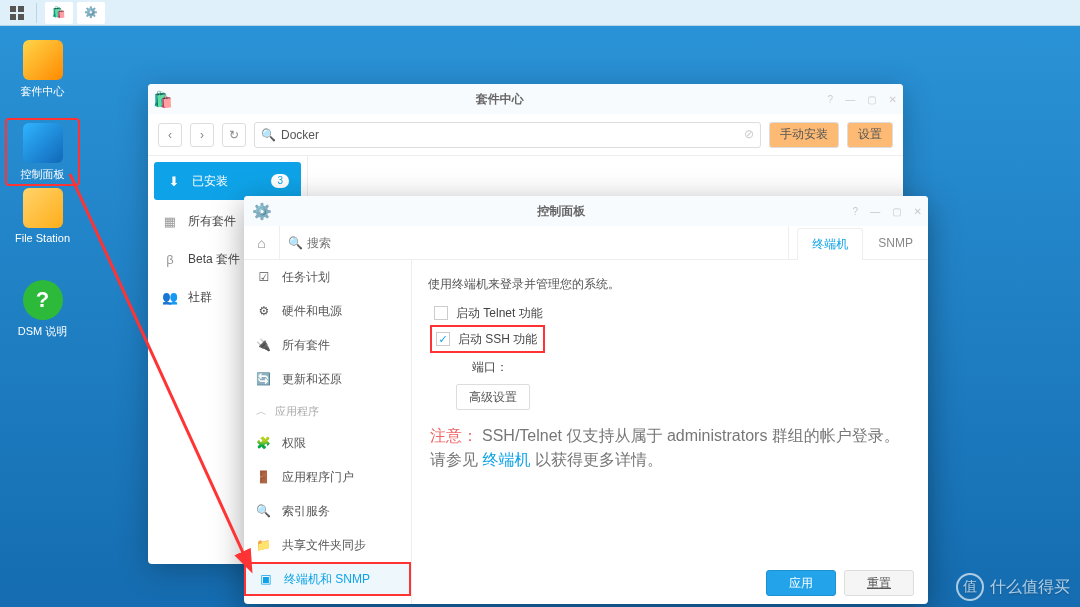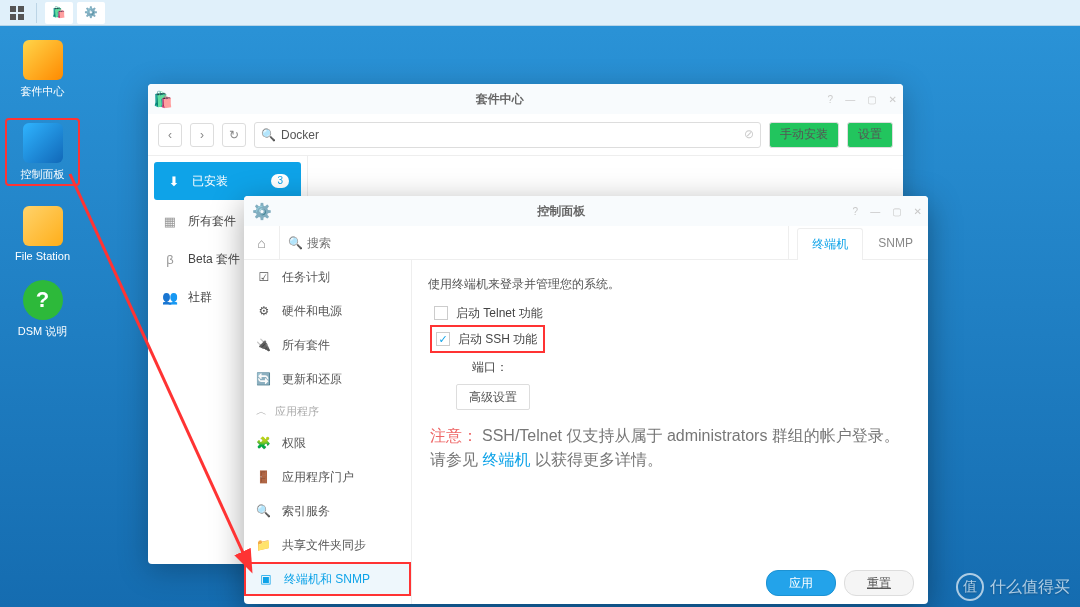--- a/index.html
+++ b/index.html
@@ -21,21 +21,21 @@
   .win-pkg .titlebar { height: 30px; background: #f8fbfd; display: flex; align-items: center; border-radius: 4px 4px 0 0; }
   .win-pkg .title { flex: 1; text-align: center; font-size: 12px; color: #666; font-weight: 600; }
   .win-pkg .tb-icon { width: 30px; height: 30px; display:flex; align-items:center; justify-content:center; }
   .win-pkg .win-ctrl { color: #ccc; padding: 0 6px; font-size: 10px; }
   .win-pkg .toolbar { height: 42px; border-bottom: 1px solid #eee; display: flex; align-items: center; padding: 0 10px; gap: 8px; }
   .nav-btn { width: 24px; height: 24px; border: 1px solid #ddd; border-radius: 3px; display:flex; align-items:center; justify-content:center; color:#888; font-size:12px; }
   .search-wrap { flex: 1; position: relative; }
   .search-wrap input { width: 100%; height: 26px; border: 1px solid #ddd; border-radius: 3px; padding: 0 26px; font-size: 12px; color:#555; }
   .search-wrap .si { position: absolute; left: 7px; top: 6px; color: #aaa; font-size: 12px; }
   .search-wrap .ci { position: absolute; right: 7px; top: 5px; color: #ccc; font-size: 12px; }
-  .tb-action { height: 26px; border: 1px solid #ddd; border-radius: 3px; padding: 0 10px; font-size: 12px; color: #555; background:#22c55e; }
+  .tb-action { height: 26px; border: 1px solid #ddd; border-radius: 3px; padding: 0 10px; font-size: 12px; color: #555; background:#fdba74; }
   .pkg-body { display: flex; height: calc(100% - 72px); }
   .pkg-side { width: 160px; border-right: 1px solid #eee; padding-top: 4px; }
   .pkg-side .item { height: 38px; display: flex; align-items: center; padding: 0 14px; gap: 10px; font-size: 12px; color: #444; }
   .pkg-side .item.active { background: #0ea3e8; color: #fff; border-radius: 3px; margin: 2px 6px; padding: 0 12px; }
   .pkg-side .badge { margin-left: auto; background: #fff; color: #0ea3e8; border-radius: 9px; font-size: 10px; padding: 0 6px; line-height: 14px; }
   .pkg-side .glyph { width: 16px; text-align: center; color:#999; font-size: 13px; }
   .pkg-side .item.active .glyph { color:#fff; }
   .pkg-main { flex: 1; padding: 18px 20px; font-size: 12px; color: #555; position: relative; }
   .pkg-header { display:flex; align-items:flex-end; gap:16px; height:60px; }
   .pkg-header .logo { width:80px; height:50px; }
@@ -67,21 +67,21 @@
   .chk-row { display:flex; align-items:center; gap: 8px; height: 24px; margin-left: 6px; }
   .chk { width: 14px; height: 14px; border: 1px solid #ccc; display:inline-flex; align-items:center; justify-content:center; color:#0ea3e8; font-size:11px; background:#fff; }
   .ssh-highlight { border: 2px solid #f33; display:inline-flex; align-items:center; padding: 2px 6px 2px 4px; gap:8px; margin-left:2px; height:28px; }
   .port-row { display:flex; align-items:flex-end; gap: 10px; margin: 6px 0 8px 44px; }
   .port-row input { width: 120px; height: 22px; border: 1px solid #ddd; padding: 0 6px; font-size: 12px; }
   .adv-btn { margin-left: 28px; height: 26px; border: 1px solid #ddd; background:#fff; padding: 0 12px; font-size:12px; color:#555; border-radius:2px; }
   .note { margin: 14px 0 0 2px; font-size: 16px; color:#777; line-height: 1.5; }
   .note .lbl { color:#e66; margin-right: 4px; }
   .note a { color:#0ea3e8; text-decoration: none; }
   .cp-footer { position:absolute; bottom:8px; right:14px; display:flex; gap:8px; }
-  .cp-footer button { height: 26px; padding: 0 22px; border-radius: 12px; font-size: 12px; }
+  .cp-footer button { height: 26px; padding: 0 22px; border-radius: 3px; font-size: 12px; }
   .btn-primary { background:#23a3ea; border:1px solid #1c92d3; color:#fff; }
   .btn-default { background:#f5f5f5; border:1px solid #ddd; color:#555;text-decoration:underline; }
 
   .arrow { position:absolute; pointer-events:none; }
   .watermark { position:absolute; right:10px; bottom:6px; display:flex; align-items:center; gap:6px; color:#fff; opacity:.65; font-size: 16px; text-shadow:0 1px 2px rgba(0,0,0,.4); }
   .watermark .circ { width:28px; height:28px; border:2px solid #fff; border-radius:50%; display:flex; align-items:center; justify-content:center; font-size:14px; }
 
   .ic-pkg { background: linear-gradient(135deg,#ffd54a,#ff8a00); }
   .ic-cp  { background: linear-gradient(135deg,#2fb4ff,#1168b8); }
   .ic-fs  { background: linear-gradient(135deg,#ffd36b,#ffae1a); }
@@ -105,21 +105,21 @@
 </div>
 
 <div class="desktop-icon" style="top:40px">
   <div class="ico ic-pkg"></div>
   <div>套件中心</div>
 </div>
 <div class="desktop-icon di-highlight" style="top:118px">
   <div class="ico ic-cp"></div>
   <div>控制面板</div>
 </div>
-<div class="desktop-icon" style="top:206px">
+<div class="desktop-icon" style="top:188px">
   <div class="ico ic-fs"></div>
   <div>File Station</div>
 </div>
 <div class="desktop-icon" style="top:280px">
   <div class="ico ic-help" style="border-radius:50%; display:flex; align-items:center; justify-content:center; color:#fff; font-size:22px; font-weight:700;">?</div>
   <div>DSM 说明</div>
 </div>
 
 <div class="win-pkg">
   <div class="titlebar">

